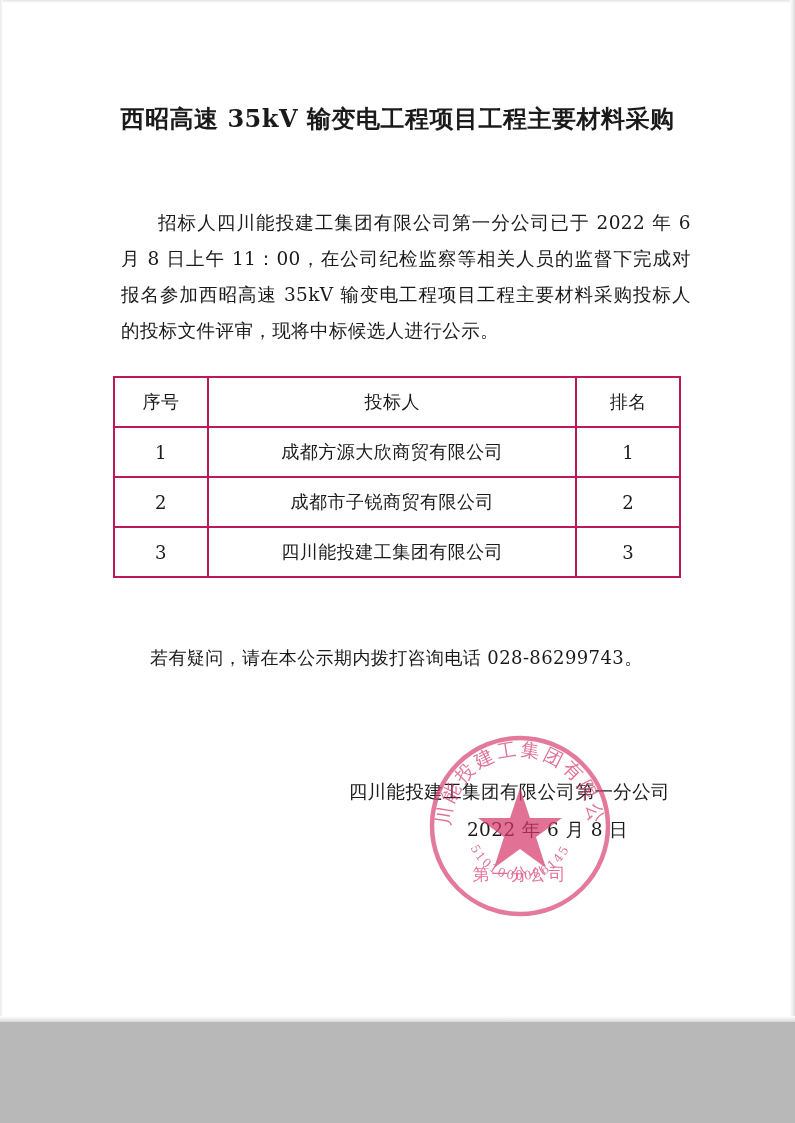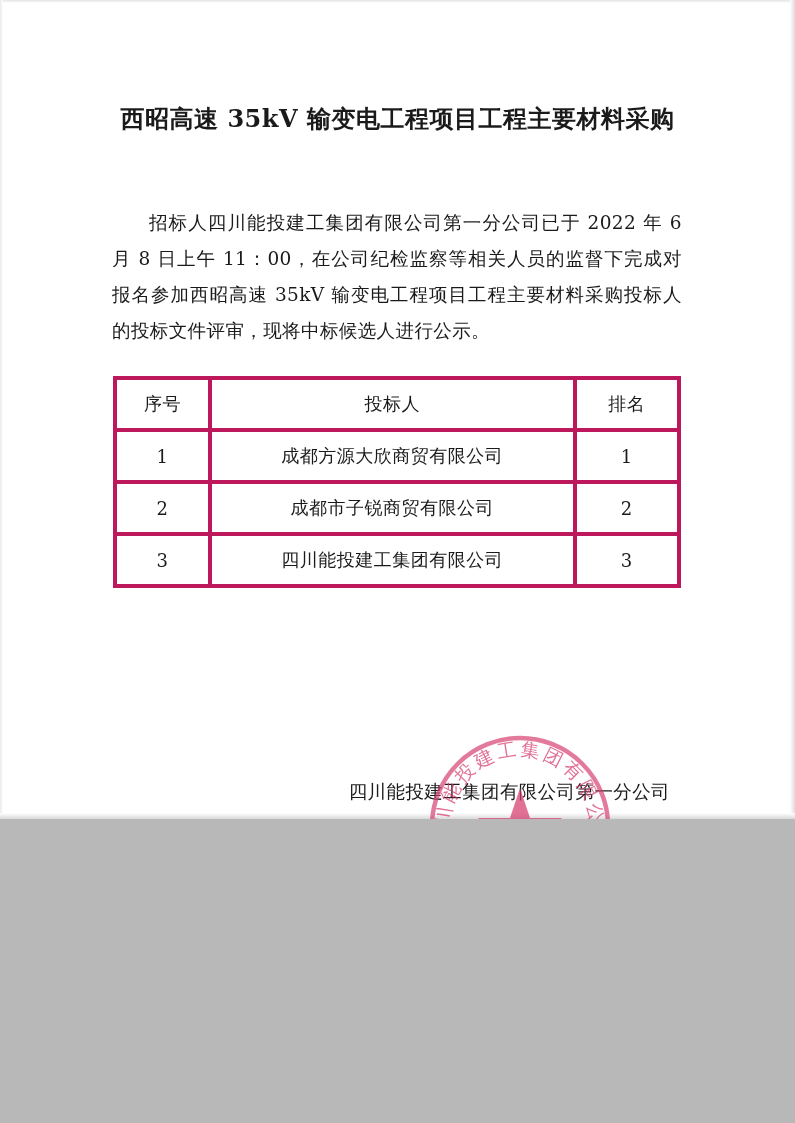--- a/index.html
+++ b/index.html
@@ -3,21 +3,21 @@
 <meta charset="utf-8">
 <style>
   html, body {
     margin: 0;
     padding: 0;
     background: #b8b8b8;
   }
   .page {
     position: relative;
     width: 795px;
-    height: 819px;
+    height: 1022px;
     background: #ffffff;
     overflow: hidden;
     font-family: "DejaVu Serif", "Liberation Serif", serif;
     color: #1a1a1a;
   }
   .paper-edge-left {
     position: absolute;
     left: 0; top: 0;
     width: 3px; height: 1123px;
     background: linear-gradient(to right, #e9e9e9, #ffffff);
@@ -52,40 +52,40 @@
     font-size: 24px;
     line-height: 42px;
     letter-spacing: 0.5px;
   }
   .title-line {
     display: block;
   }
 
   .body-para {
     position: absolute;
-    left: 112px;
+    left: 121px;
     top: 205px;
     width: 570px;
     font-size: 18.5px;
     line-height: 36px;
     text-align: justify;
     text-indent: 37px;
     letter-spacing: 0.4px;
   }
 
   table.bid-table {
     position: absolute;
     left: 113px;
     top: 376px;
     width: 568px;
     border-collapse: collapse;
     font-size: 18px;
   }
   table.bid-table td {
-    border: 4px solid #be185d;
+    border: 2px solid #be185d;
     text-align: center;
     height: 46px;
     letter-spacing: 0.5px;
   }
   table.bid-table td.col-no { width: 92px; }
   table.bid-table td.col-name { width: 374px; text-align: center; }
   table.bid-table td.col-rank { width: 102px; }
   table.bid-table tr.header-row td { font-size: 18px; }
 
   .notice-line {
@@ -154,20 +154,21 @@
         <td class="col-rank">2</td>
       </tr>
       <tr>
         <td class="col-no">3</td>
         <td class="col-name">四川能投建工集团有限公司</td>
         <td class="col-rank">3</td>
       </tr>
     </tbody>
   </table>
 
+  <div class="notice-line notice-question">若有疑问，请在本公示期内拨打咨询电话 028-86299743。</div>
 
   <div class="signature">
     <span>四川能投建工集团有限公司第一分公司</span>
     <span class="sig-date">2022 年 6 月 8 日</span>
   </div>
 
   <div class="stamp">
     <svg width="192" height="192" viewBox="0 0 192 192" xmlns="http://www.w3.org/2000/svg">
       <defs>
         <path id="arcTop" d="M 26,96 A 70,70 0 0 1 166,96" fill="none"></path>

